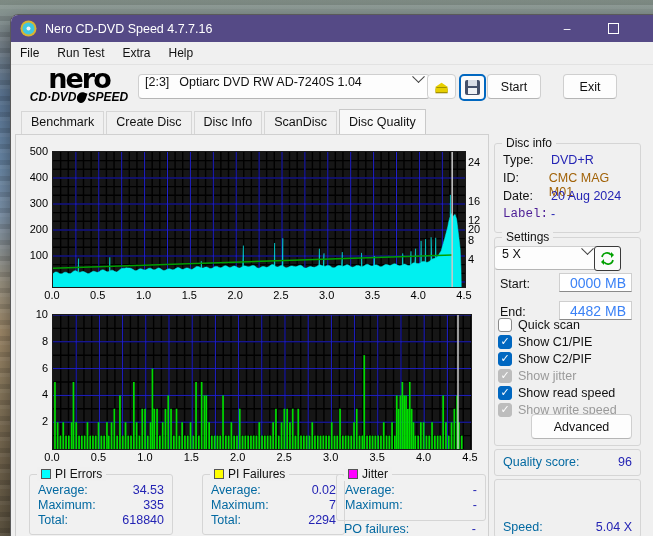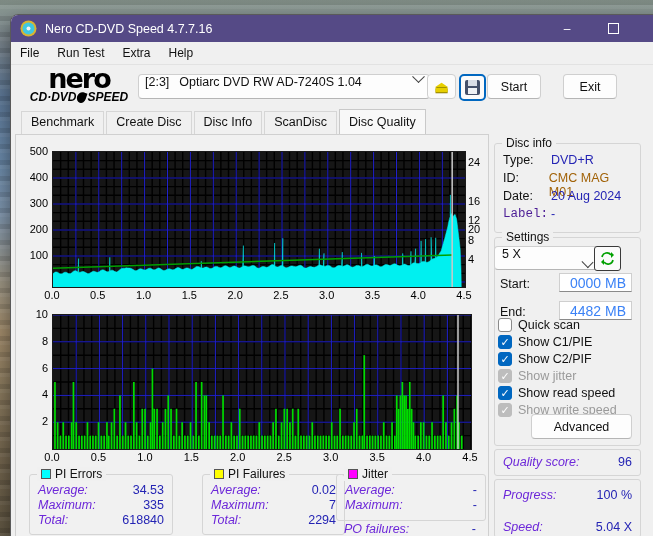--- a/index.html
+++ b/index.html
@@ -39,28 +39,28 @@
   .axlabel{position:absolute;font-size:11px;color:#000;}
   .ylab{width:30px;text-align:right;}
   .xlab{width:30px;text-align:center;}
   .rlab{width:24px;text-align:left;}
   .chartsvg{position:absolute;border:1px solid #1a1a1a;}
   
   .gbox{position:absolute;border:1px solid #d5d5d5;border-radius:3px;}
   .gtitle{position:absolute;top:-8px;left:7px;background:#f0f0f0;padding:0 4px;font-size:12px;color:#111;display:flex;align-items:center;gap:4px;}
   .legsq{width:8px;height:8px;border:1px solid #555;display:inline-block;}
   .statrow{position:absolute;left:8px;right:8px;display:flex;justify-content:space-between;font-size:12.5px;}
-  .statrow .lab{color:#6d28d9;font-style:italic;}
+  .statrow .lab{color:#0369a1;}
   .statrow .val{color:#2424b4;}
   
-  .speedsel{left:483px;top:231px;width:90px;height:22px;padding:0 7px;flex-direction:column;}
+  .speedsel{left:483px;top:231px;width:90px;height:22px;padding:0 7px;}
   .sqbtn{position:absolute;left:583px;top:231px;width:25px;height:23px;background:#fbfbfb;border:1px solid #3a3a3a;border-radius:3px;display:flex;align-items:center;justify-content:center;}
   .field{position:absolute;width:61px;height:17px;background:#fff;border:1px solid #cfcfcf;border-bottom-color:#8a8a8a;font-size:14px;color:#3b82f6;display:flex;align-items:center;justify-content:flex-end;padding:0 5px;}
   .flabel{position:absolute;font-size:12.5px;color:#111;}
-  .checkrow{position:absolute;left:487px;display:flex;align-items:flex-end;gap:6px;font-size:12.5px;color:#111;height:15px;}
+  .checkrow{position:absolute;left:487px;display:flex;align-items:center;gap:6px;font-size:12.5px;color:#111;height:15px;}
   .cbox{width:14px;height:14px;border-radius:3px;box-sizing:border-box;display:flex;align-items:center;justify-content:center;font-size:11px;color:#fff;flex:0 0 auto;}
   .cbox.on{background:#0067c0;border:1px solid #0067c0;}
   .cbox.off{background:#fff;border:1px solid #8a8a8a;}
   .cbox.dis{background:#bdbdbd;border:1px solid #bdbdbd;}
   .checkrow.disabled{color:#9a9a9a;}
   .advbtn{position:absolute;left:520px;top:399px;width:99px;height:23px;}
   
   .floppy{width:15px;height:15px;background:#44506a;border-radius:2px;position:relative;}
   .floppy::before{content:"";position:absolute;left:3px;top:0;width:9px;height:6px;background:#d8dde6;}
   .floppy::after{content:"";position:absolute;left:3px;bottom:1px;width:9px;height:6px;background:#eef1f5;}
@@ -595,24 +595,20 @@
   <div class="btn advbtn">Advanced</div>
 
   <div class="gbox" style="left:483px;top:434px;width:145px;height:25px;">
     <div class="statrow" style="top:5px;">
       <span class="lab">Quality score:</span>
       <span class="val">96</span>
     </div>
   </div>
 
   <div class="gbox" style="left:483px;top:464px;width:145px;height:57px;" id="progressbox">
-        <div class="statrow" style="top: 8px;">
-          <span class="lab">Progress:</span>
-          <span class="val">100 %</span>
-        </div>
         <div class="statrow" style="top: 40px;">
           <span class="lab">Speed:</span>
           <span class="val">5.04 X</span>
         </div>
       </div>
 
  <div class="axlabel ylab" style="left: 7px; top: 234px;">100</div>
       <div class="axlabel ylab" style="left: 7px; top: 208px;">200</div>
       <div class="axlabel ylab" style="left: 7px; top: 182px;">300</div>
       <div class="axlabel ylab" style="left: 7px; top: 156px;">400</div>

